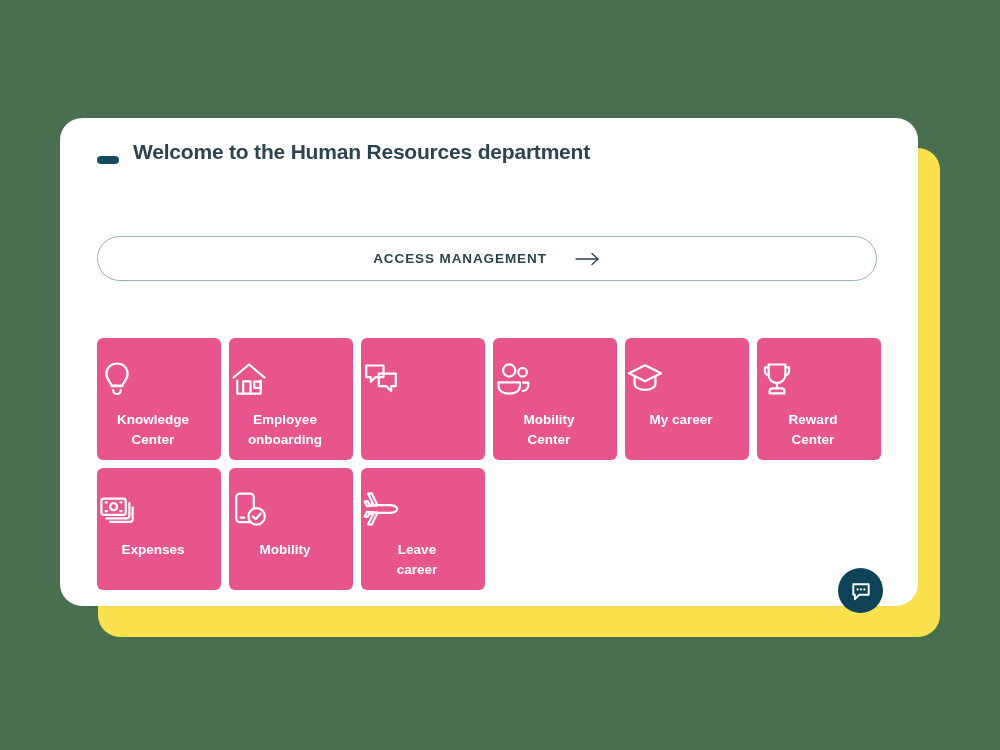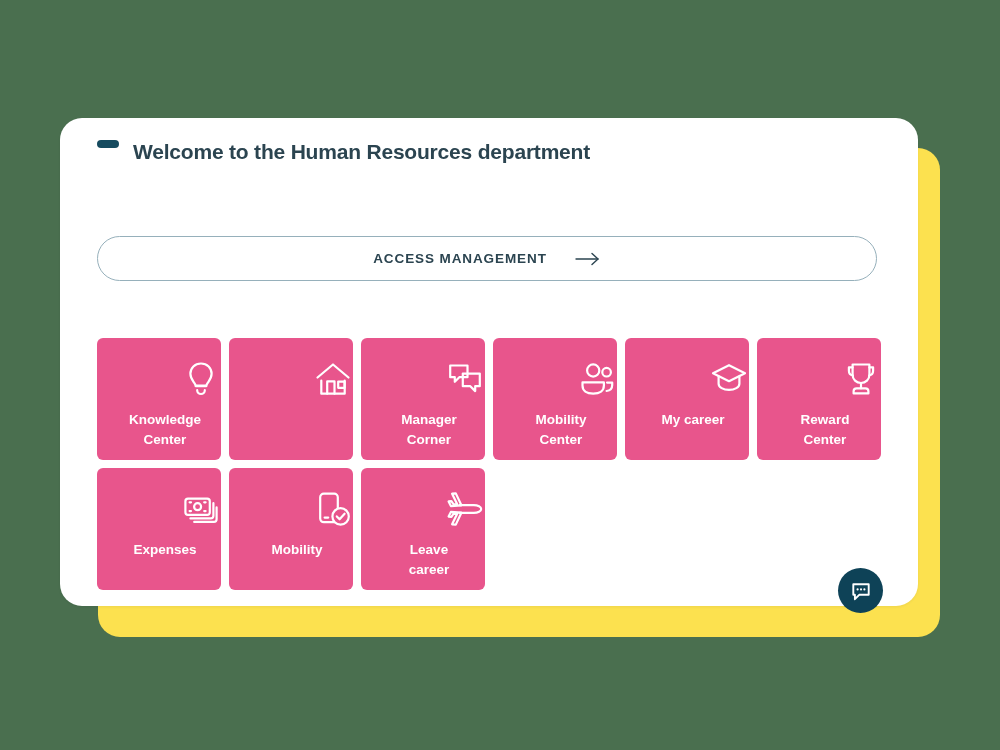--- a/index.html
+++ b/index.html
@@ -43,21 +43,21 @@
     box-shadow: 0 1px 3px rgba(0,0,0,0.06);
     overflow: hidden;
   }
 
   
   #card-header {
     position: absolute;
     left: 97px;
     top: 140px;
     display: flex;
-    align-items: flex-start;
+    align-items: flex-end;
     gap: 14px;
   }
   #header-dash {
     width: 22px;
     height: 8px;
     border-radius: 5px;
     background: #164B5F;
     flex: 0 0 auto;
   }
   #page-title {
@@ -107,21 +107,21 @@
     gap: 8px;
   }
   .tile {
     width: 124px;
     height: 122px;
     background: #E8558C;
     border-radius: 6px;
     box-sizing: border-box;
     display: flex;
     flex-direction: column;
-    align-items: flex-end;
+    align-items: flex-start;
     justify-content: flex-start;
     padding-top: 21px;
     cursor: pointer;
   }
   .tile-icon {
     width: 40px;
     height: 40px;
     display: block;
     flex: 0 0 auto;
   }
@@ -185,29 +185,29 @@
 Center</div>
     </div>
 
     <div class="tile">
       <svg class="tile-icon" viewBox="0 0 40 40" fill="none">
         <path d="M4.5 18.5 20 5.5l15.5 13" stroke="#ffffff" stroke-width="2.2" stroke-linecap="round" stroke-linejoin="round"></path>
         <path d="M8.3 21.5v13.2h23.4V21.5" stroke="#ffffff" stroke-width="2.2" stroke-linecap="round" stroke-linejoin="round"></path>
         <path d="M14.2 34.7V22.4h7.3v12.3" stroke="#ffffff" stroke-width="2.2" stroke-linecap="round" stroke-linejoin="round"></path>
         <rect x="25.2" y="22.6" width="6.4" height="6.2" stroke="#ffffff" stroke-width="2.2" stroke-linejoin="round"></rect>
       </svg>
+      <div class="tile-label">Employee
+onboarding</div>
     </div>
 
     <div class="tile">
       <svg class="tile-icon" viewBox="0 0 40 40" fill="none">
         <path d="M5.2 6.5h17.3v11.7h-8.2l-4.5 4.6v-4.6H5.2V6.5Z" stroke="#ffffff" stroke-width="2.2" stroke-linejoin="round"></path>
         <path d="M17.8 14.6h17v12.6h-4.6v4.9l-4.9-4.9h-7.5V14.6Z" stroke="#ffffff" stroke-width="2.2" stroke-linejoin="round"></path>
       </svg>
-      <div class="tile-label">Manager
-Corner</div>
     </div>
 
     <div class="tile">
       <svg class="tile-icon" viewBox="0 0 40 40" fill="none">
         <circle cx="16.2" cy="11.5" r="6.1" stroke="#ffffff" stroke-width="2.2"></circle>
         <circle cx="29.6" cy="13.2" r="4.3" stroke="#ffffff" stroke-width="2.2"></circle>
         <path d="M5.5 23.4h21.4v3.2c0 5.1-4.1 8.1-10.7 8.1S5.5 31.7 5.5 26.6v-3.2Z" stroke="#ffffff" stroke-width="2.2" stroke-linejoin="round"></path>
         <path d="M30 23.6h5.2v2.4c0 3.4-2.1 5.6-5.6 6" stroke="#ffffff" stroke-width="2.2" stroke-linecap="round" stroke-linejoin="round"></path>
       </svg>
       <div class="tile-label">Mobility

